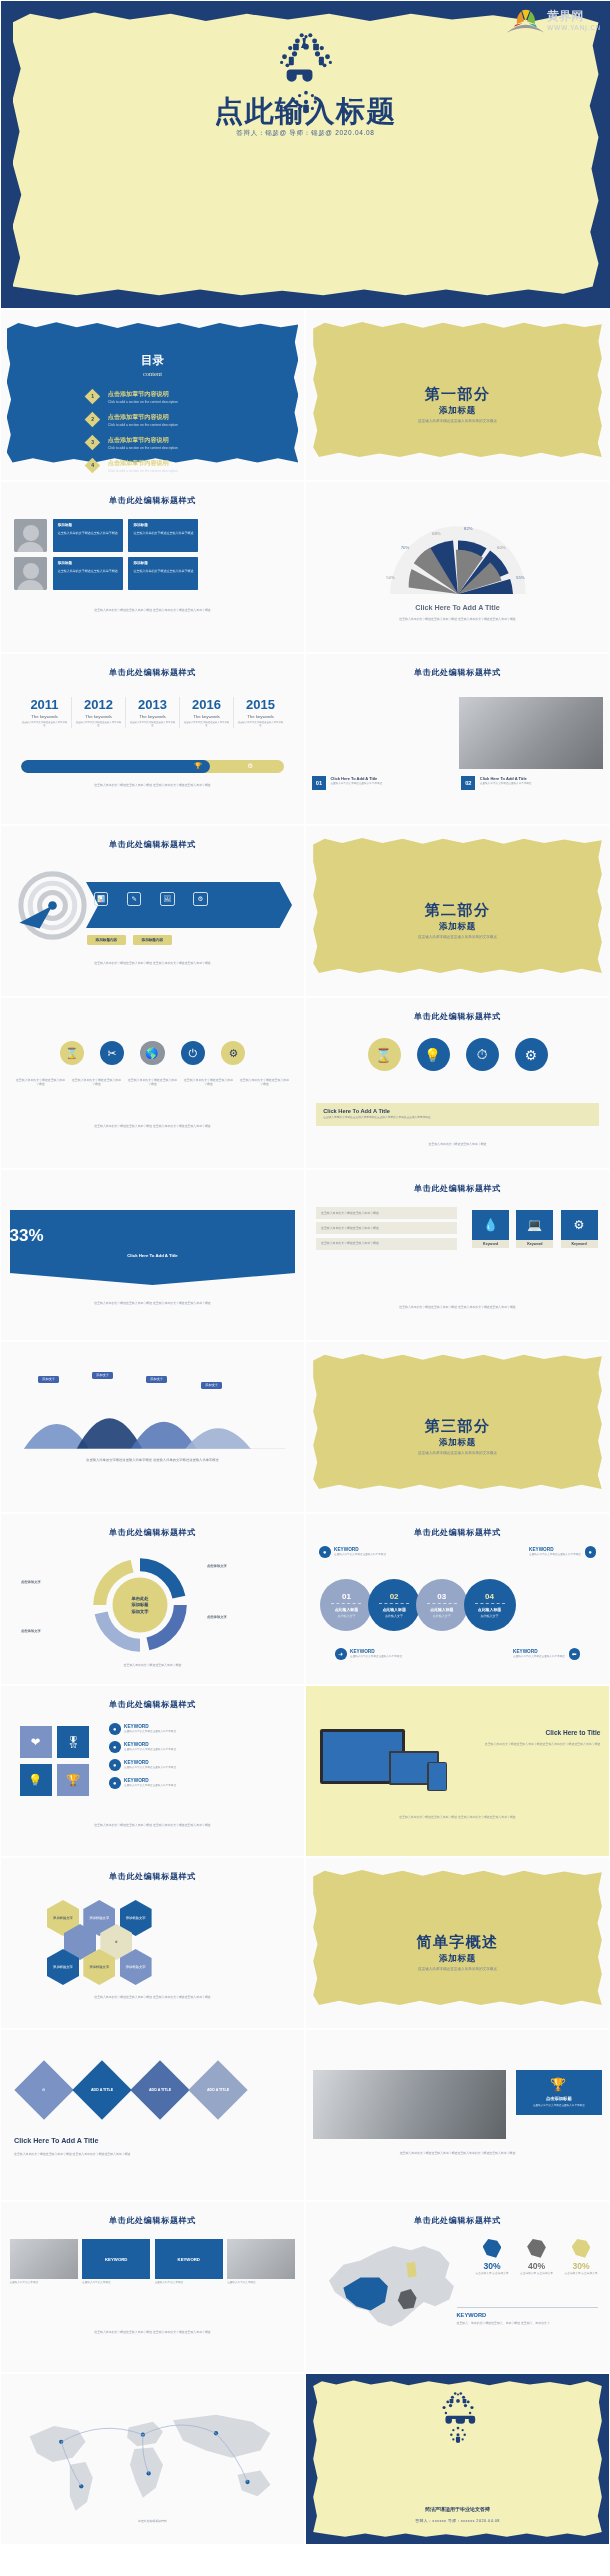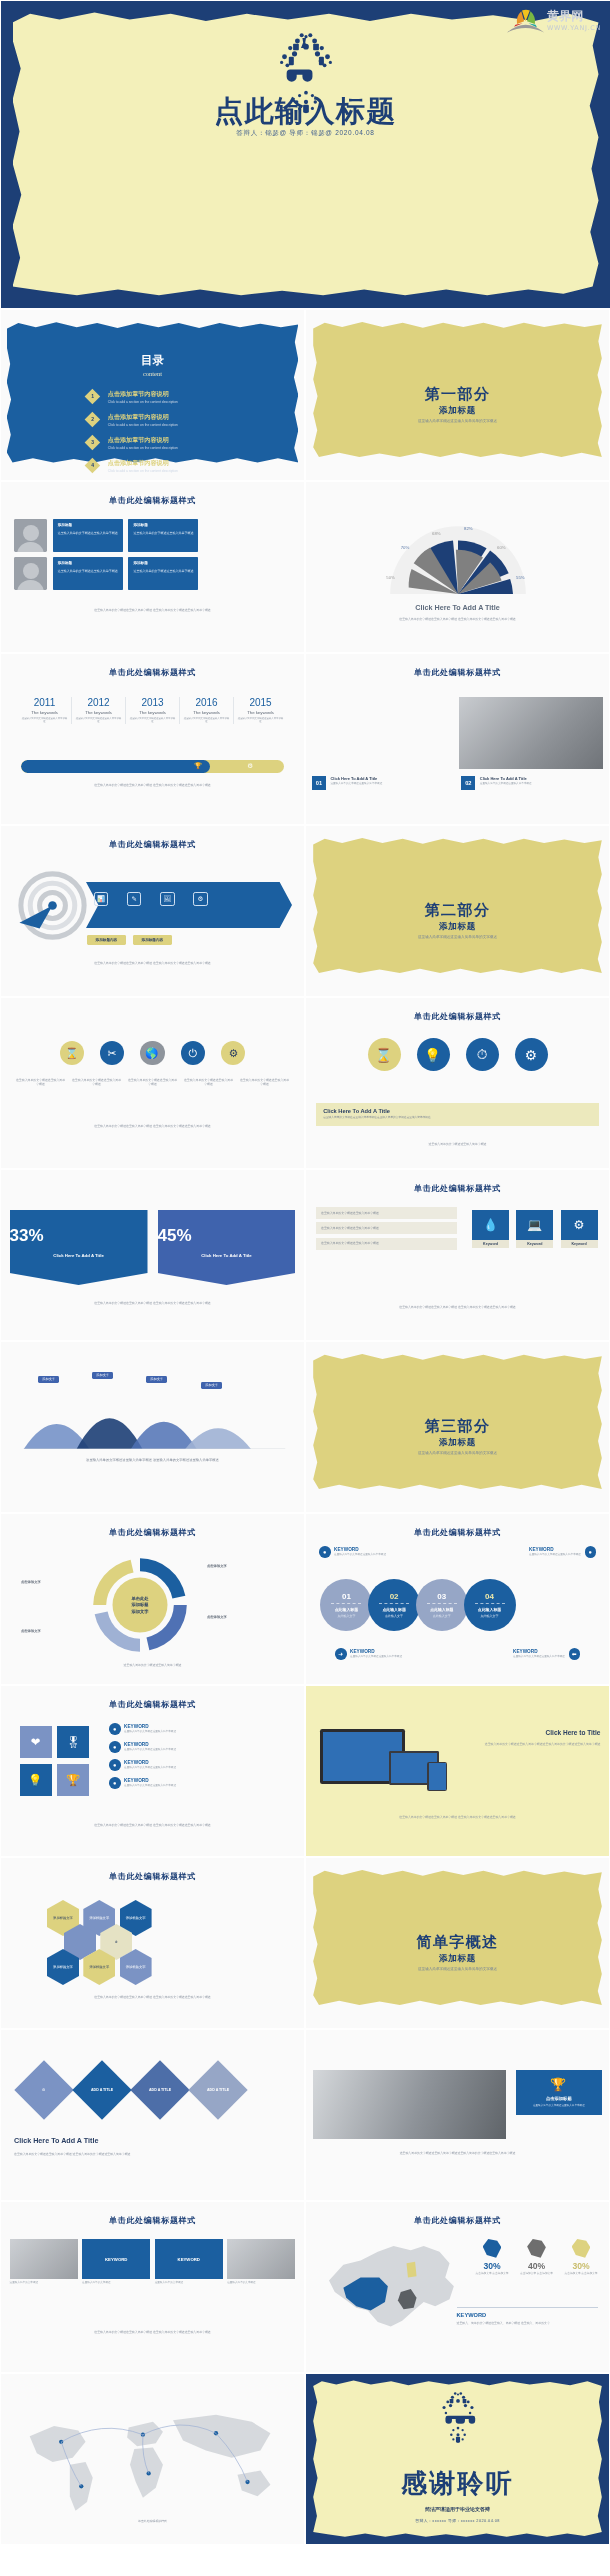--- a/index.html
+++ b/index.html
@@ -112,21 +112,21 @@
   .pct { position:absolute; font-size:4.3px; }
   .pct.b{ color:#5b79a8; } .pct.g{ color:#9a9a9a; }
   .chart-cta{ position:absolute; left:0; right:0; top:121px; text-align:center;
               font-size:7.2px; font-weight:bold; color:#5e6b7d; }
   .chart-note{ position:absolute; left:26px; right:26px; top:135px; text-align:center; }
 
   
   .tl { position:absolute; left:17px; right:17px; top:43px; display:flex; }
   .tl-col{ flex:1; text-align:center; border-right:0.7px solid #e2e6ea; padding:0 2.9px; }
   .tl-col:last-child{ border-right:none; }
-  .tl-y{ font-size:10px; font-weight:normal; color:#1b5fa0; }
+  .tl-y{ font-size:13px; font-weight:bold; color:#1b5fa0; }
   .tl-k{ font-size:4.3px; color:#5a6472; margin-top:2.2px; }
   .tl-d{ font-size:2.4px; color:#9aa2ad; margin-top:1.4px; line-height:1.5; }
   .tl-bar{ position:absolute; left:20px; right:20px; top:106px; height:13px;
            border-radius:6.5px; background:#ddd27f; overflow:hidden;}
   .tl-fill{ position:absolute; left:0; top:0; bottom:0; width:72%;
             background:#1b5fa0; border-radius:6.5px; }
 
   
   .big98{ position:absolute; left:5.7px; top:43px; width:144px; height:72px;
           background:#1b5fa0; display:flex; align-items:center; justify-content:center;
@@ -569,24 +569,20 @@
       <div class="d">这里输入简单的文字概述这里输入简单字概述这里输入简单的文字概述这里输入简单字概述</div>
     </div>
     <div style="position:absolute;left:17px;right:17px;top:144px;text-align:center;" class="tiny">这里输入简单的文字概述这里输入简单字概述</div>
   </div>
 
   <div class="slide">
     <div class="pc-bg"></div>
     <div class="pc-row">
       <div class="pc">
         <div class="pc-n">33%</div>
-        <div class="pc-t">Click Here To Add A Title</div>
-      </div>
-      <div class="pc alt">
-        <div class="pc-n">45%</div>
         <div class="pc-t">Click Here To Add A Title</div>
       </div>
     </div>
     <div style="position:absolute;left:17px;right:17px;top:131px;text-align:center;" class="tiny">这里输入简单的文字概述这里输入简单字概述 这里输入简单的文字概述这里输入简单字概述</div>
   </div>
 
   <div class="slide">
     <div class="s-title">单击此处编辑标题样式</div>
     <div class="kw-list">
       <div class="kw-item">这里输入简单的文字概述这里输入简单字概述</div>
@@ -941,19 +937,18 @@
           <circle cx="30" cy="12" r="2.2"></circle>
         <circle cx="8" cy="21" r="2.4"></circle>
           <circle cx="34" cy="21" r="2.4"></circle>
           <circle cx="12" cy="30" r="2.2"></circle>
         <circle cx="30" cy="30" r="2.2"></circle>
           <circle cx="21" cy="34" r="2.6"></circle>
           <circle cx="21" cy="21" r="3"></circle>
         <rect x="17" y="25" width="8" height="11" rx="1.5"></rect>
       </g>
     </svg>
-    <div class="th-title">感谢聆听</div>
     <div class="th-sub">简洁严谨适用于毕业论文答辩</div>
     <div class="th-meta">答辩人：xxxxxx  导师：xxxxxx  2020.04.08</div>
   </div>
 
 </div>
 
 
 </body></html>

